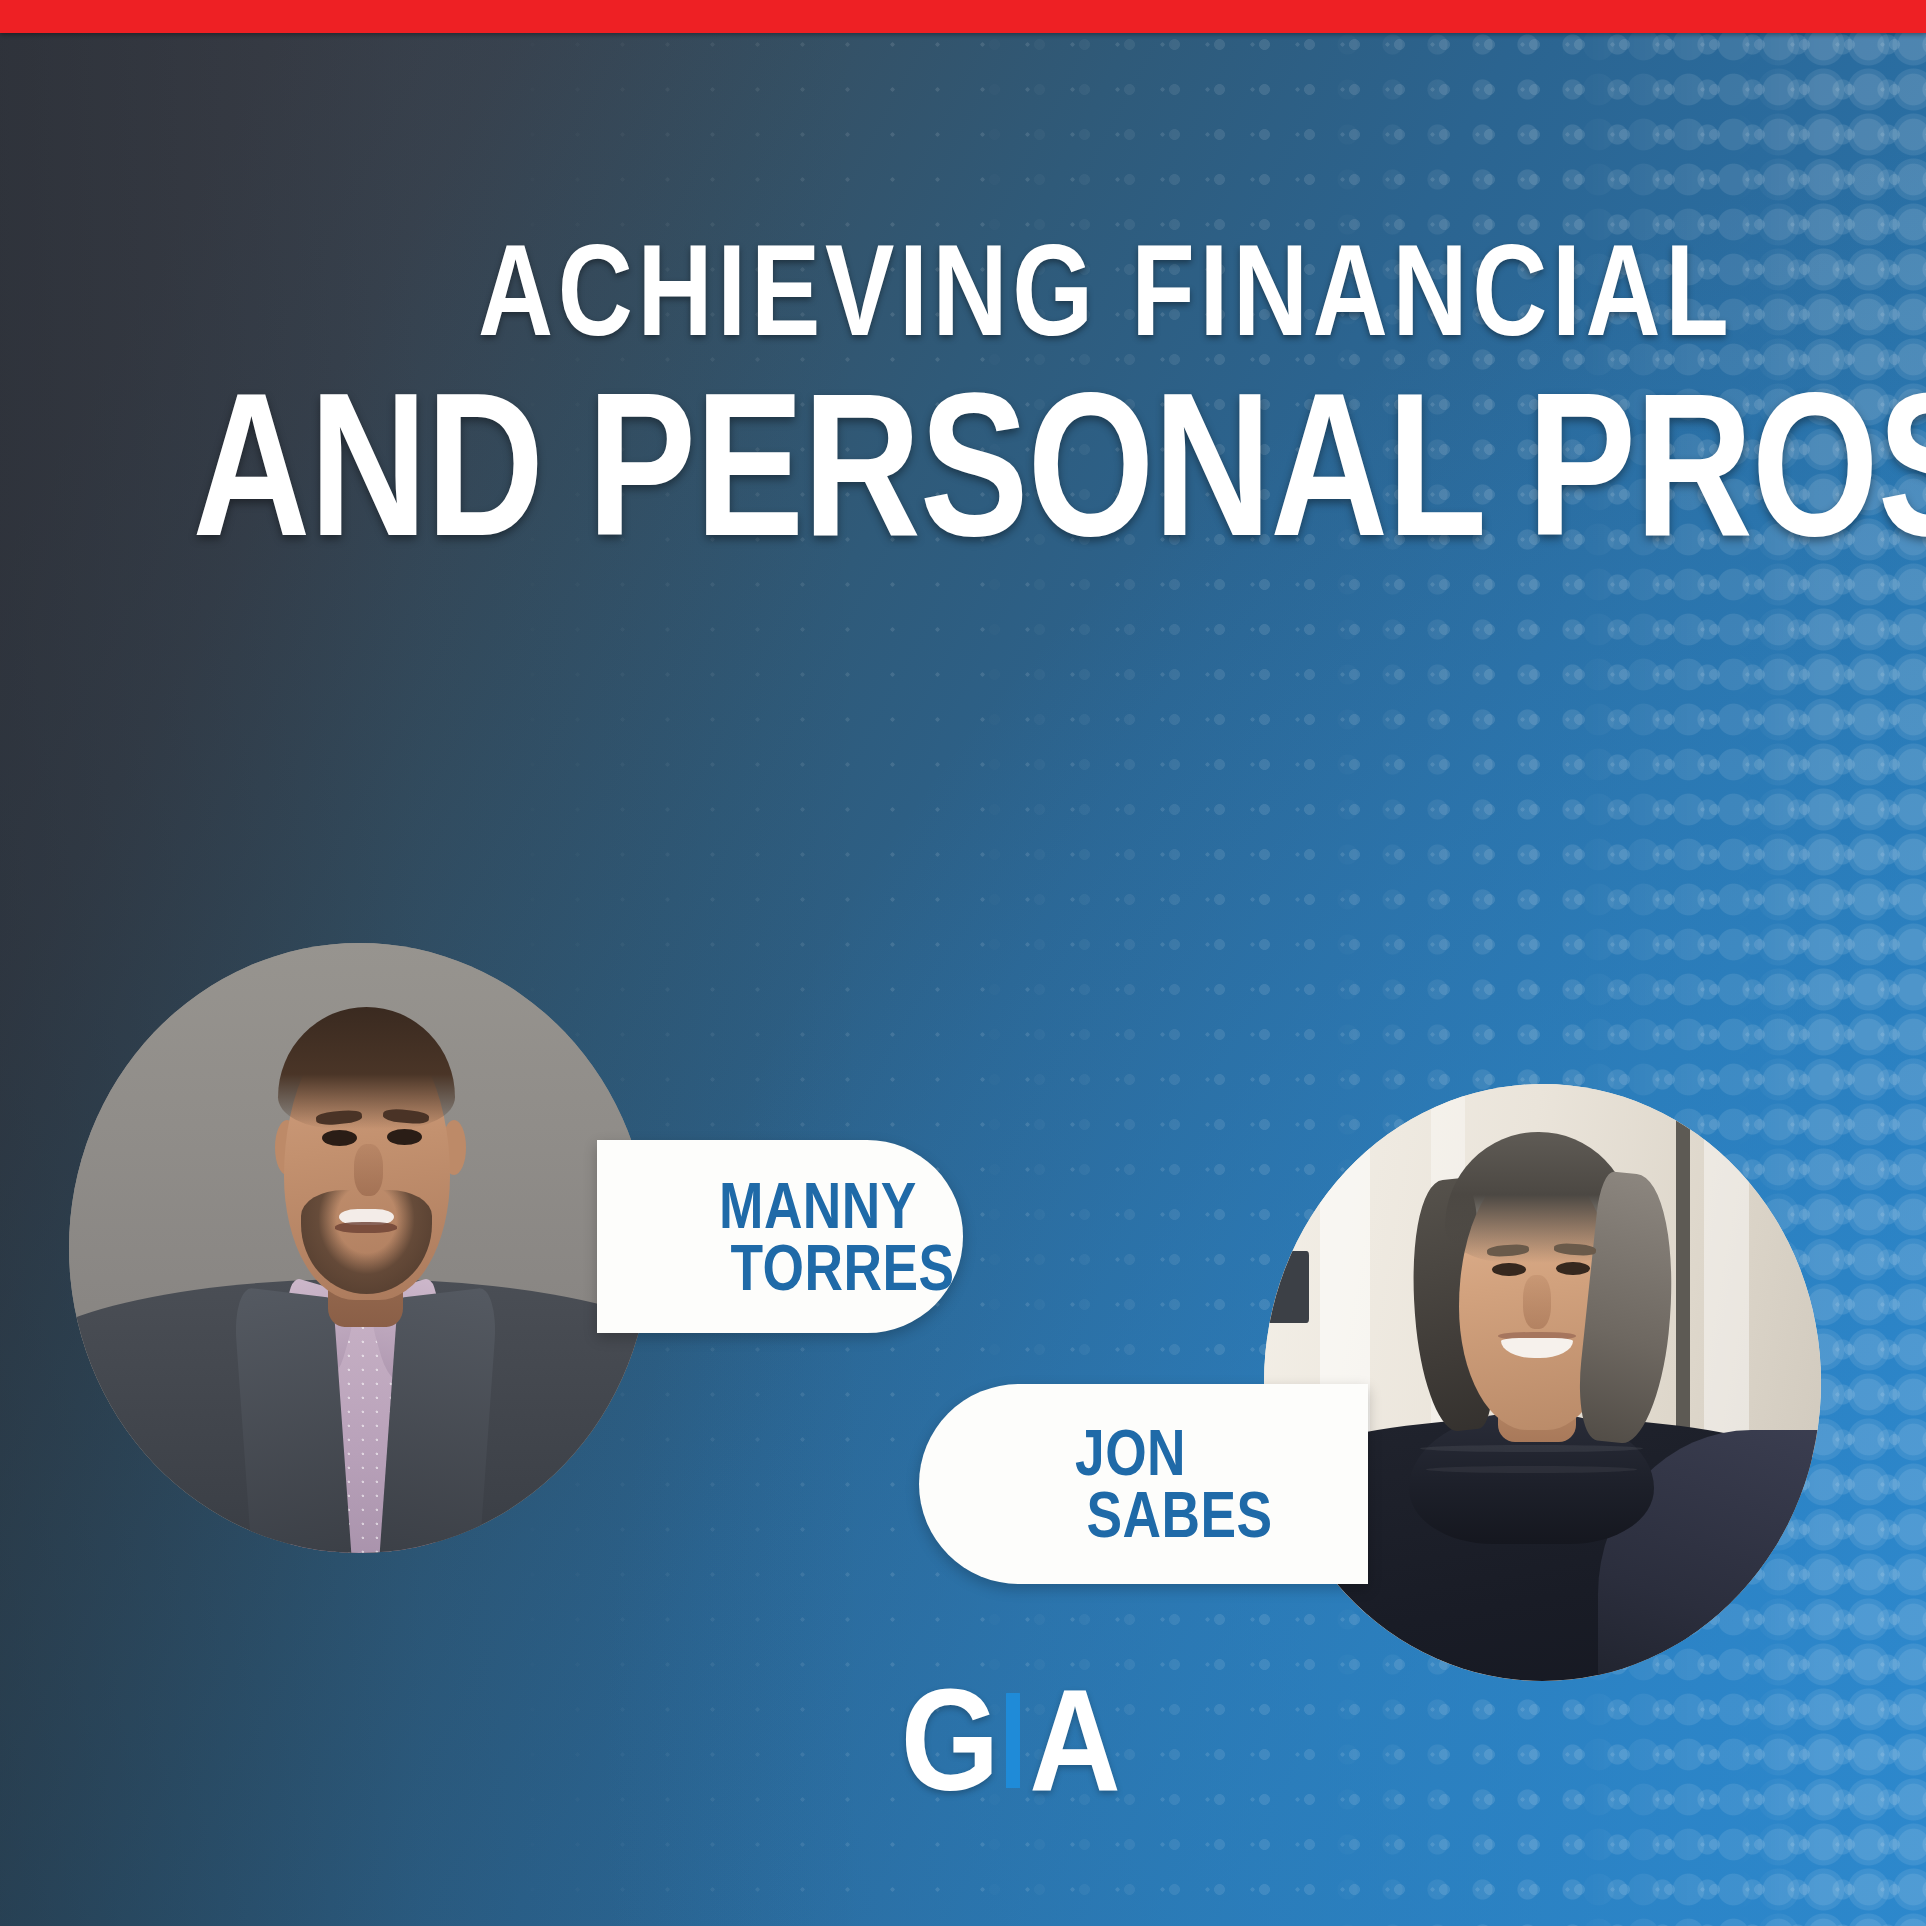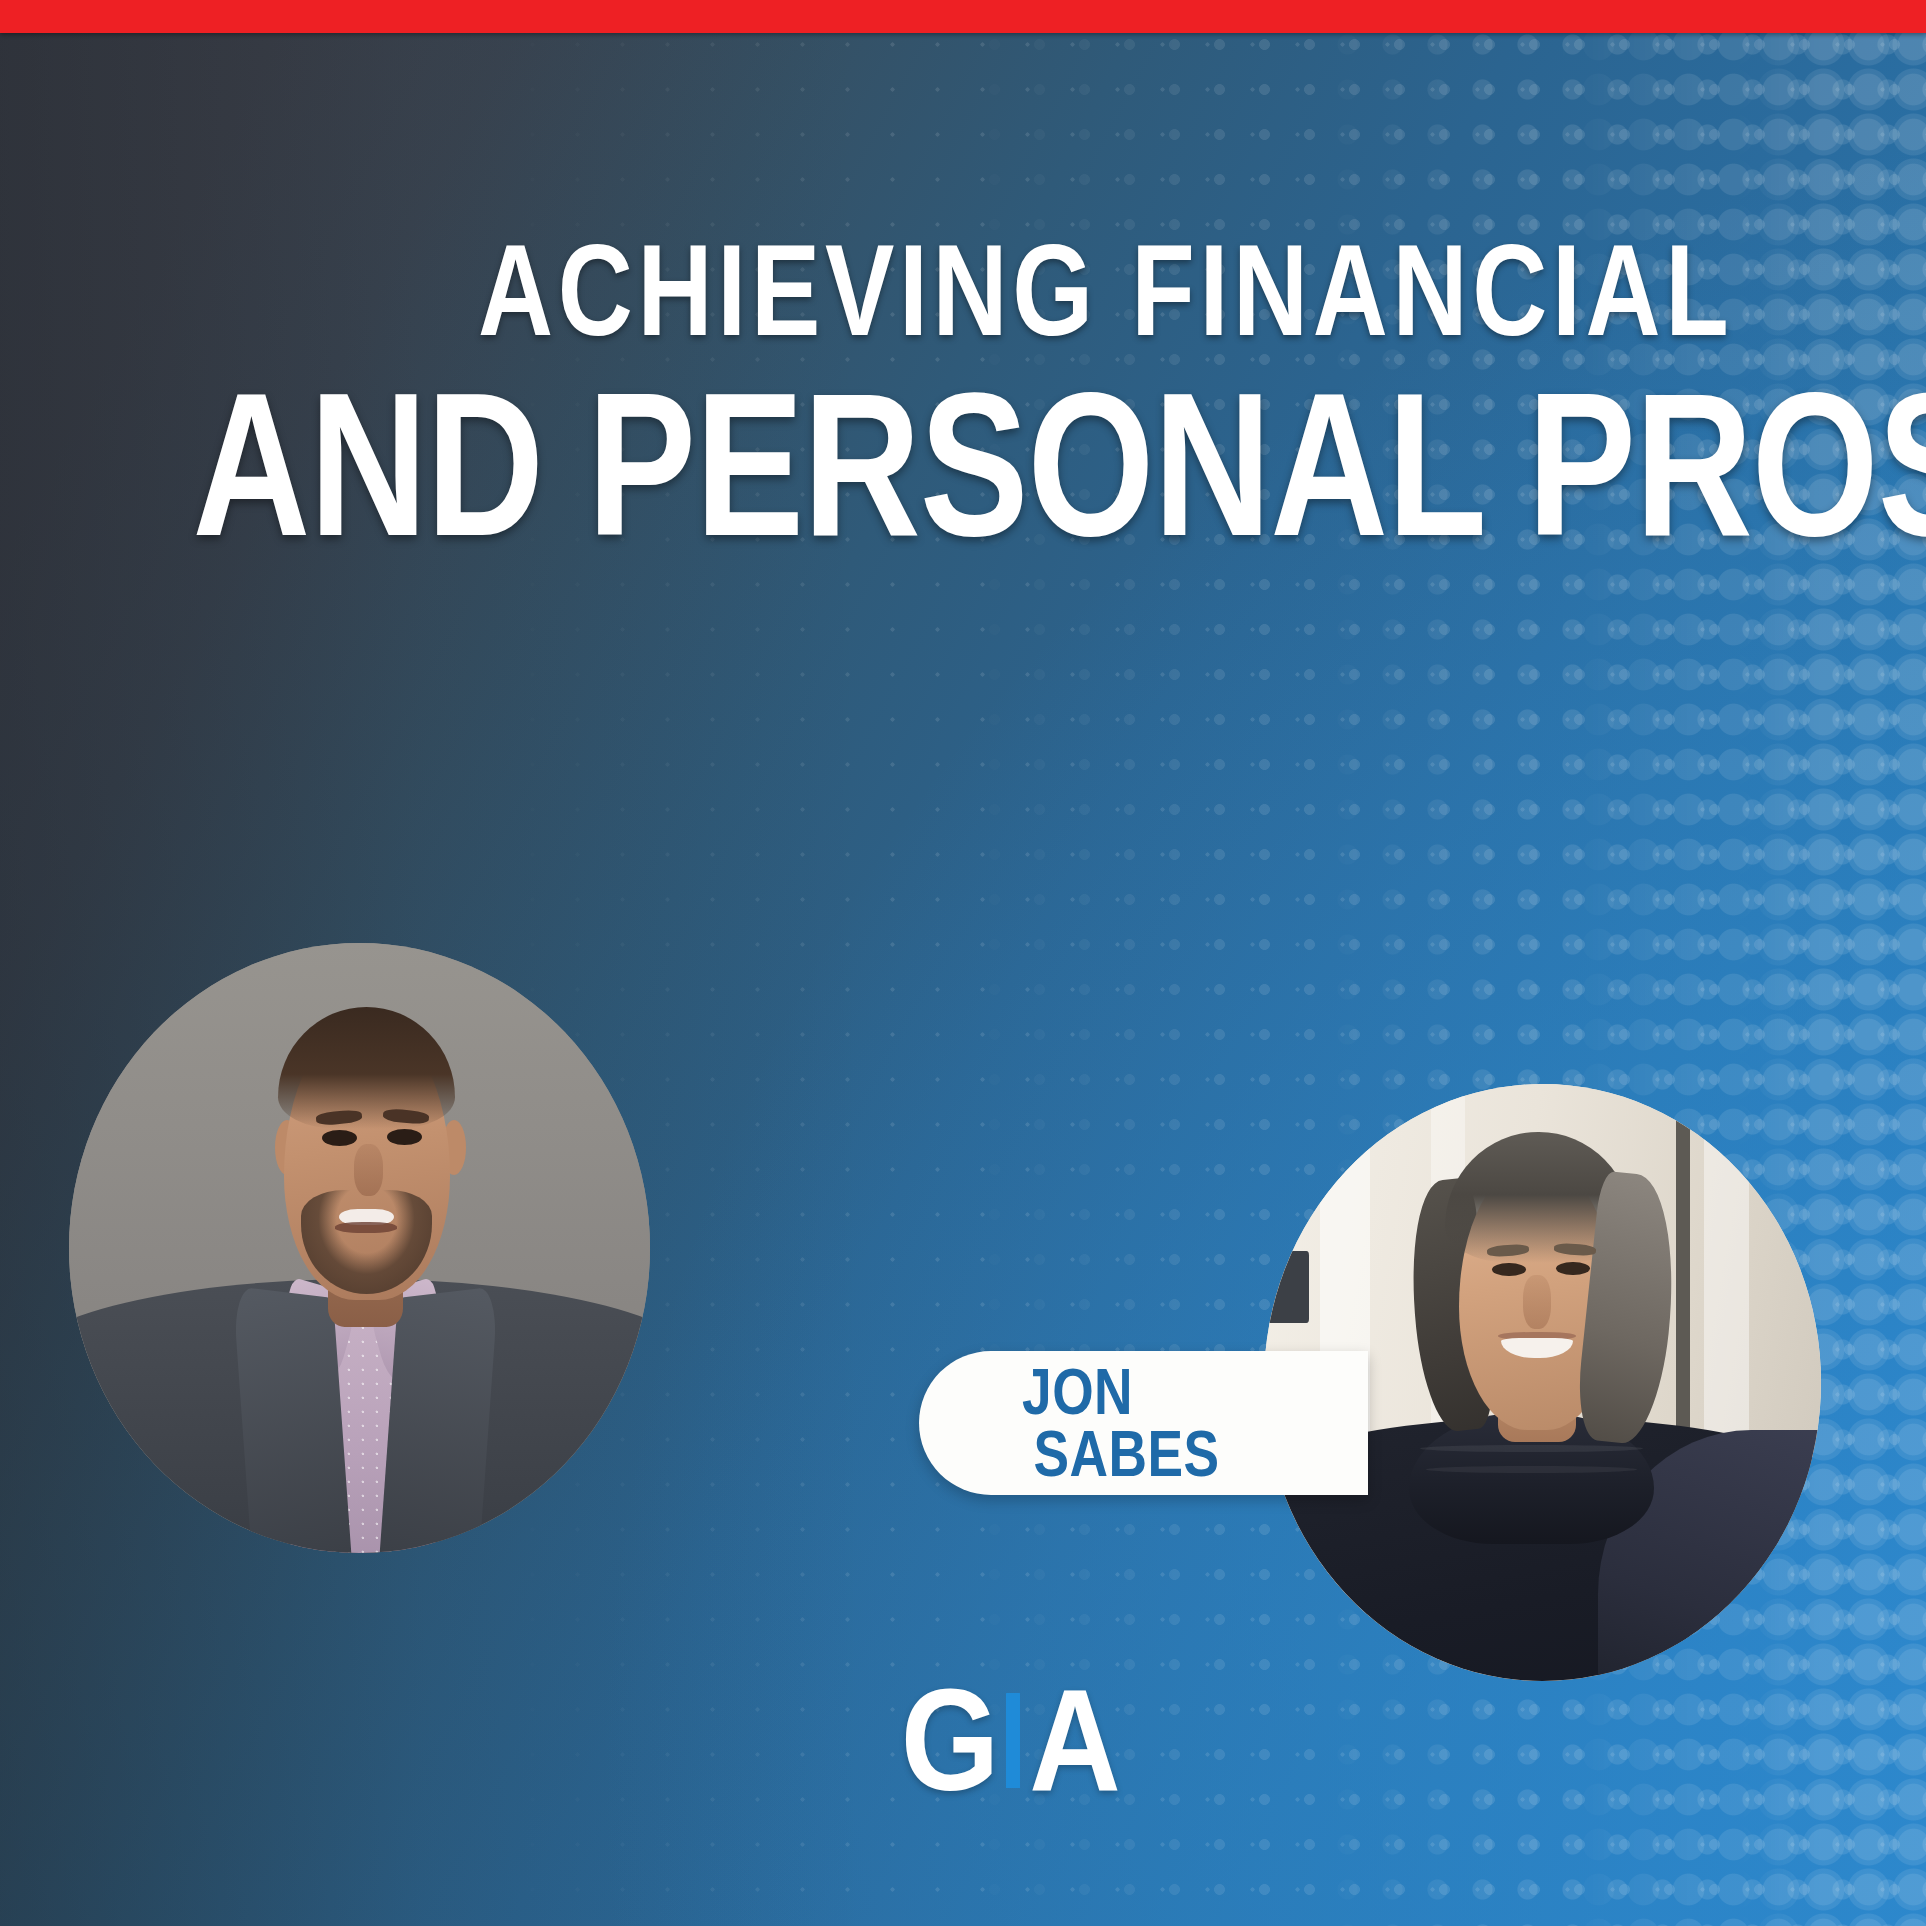--- a/index.html
+++ b/index.html
@@ -215,23 +215,24 @@
     position:absolute;background:#fdfdfb;
     box-shadow:0 5.1px 14px rgba(0,0,0,.22);
     display:flex;align-items:center;
   }
   .pill-manny{
     left:597px;top:1140px;width:366px;height:193px;
     border-radius:0 96px 96px 0;
     padding-left:122px;
   }
   .pill-jon{
-    left:919px;top:1351px;width:449px;height:144px;
+    left:919px;top:1384px;width:449px;height:200px;
     border-radius:100px 0 0 100px;
     padding-left:103px;
+    justify-content:center;
   }
   .pill-name{
     color:#1f6aa8;
     font-family:"Liberation Sans Narrow","Liberation Sans",sans-serif;
     font-weight:700;
     font-size:65px;
     line-height:62px;
     letter-spacing:0.6px;
     transform:scaleX(.82);
     transform-origin:0 50%;
@@ -329,20 +330,26 @@
       <div class="R-browL"></div>
       <div class="R-browR"></div>
       <div class="R-eyeL"></div>
       <div class="R-eyeR"></div>
       <div class="R-nose"></div>
       <div class="R-liptop"></div>
       <div class="R-smile"></div>
     </div>
   </div>
 
+  <div class="pill pill-manny">
+    <span class="pill-name">
+      <span class="ln ln1">MANNY</span>
+      <span class="ln ln2">TORRES</span>
+    </span>
+  </div>
 
   <div class="pill pill-jon">
     <span class="pill-name">
       <span class="ln ln1">JON</span>
       <span class="ln ln2">SABES</span>
     </span>
   </div>
 
   <div class="logo">
     <span class="logo-g">G</span>

